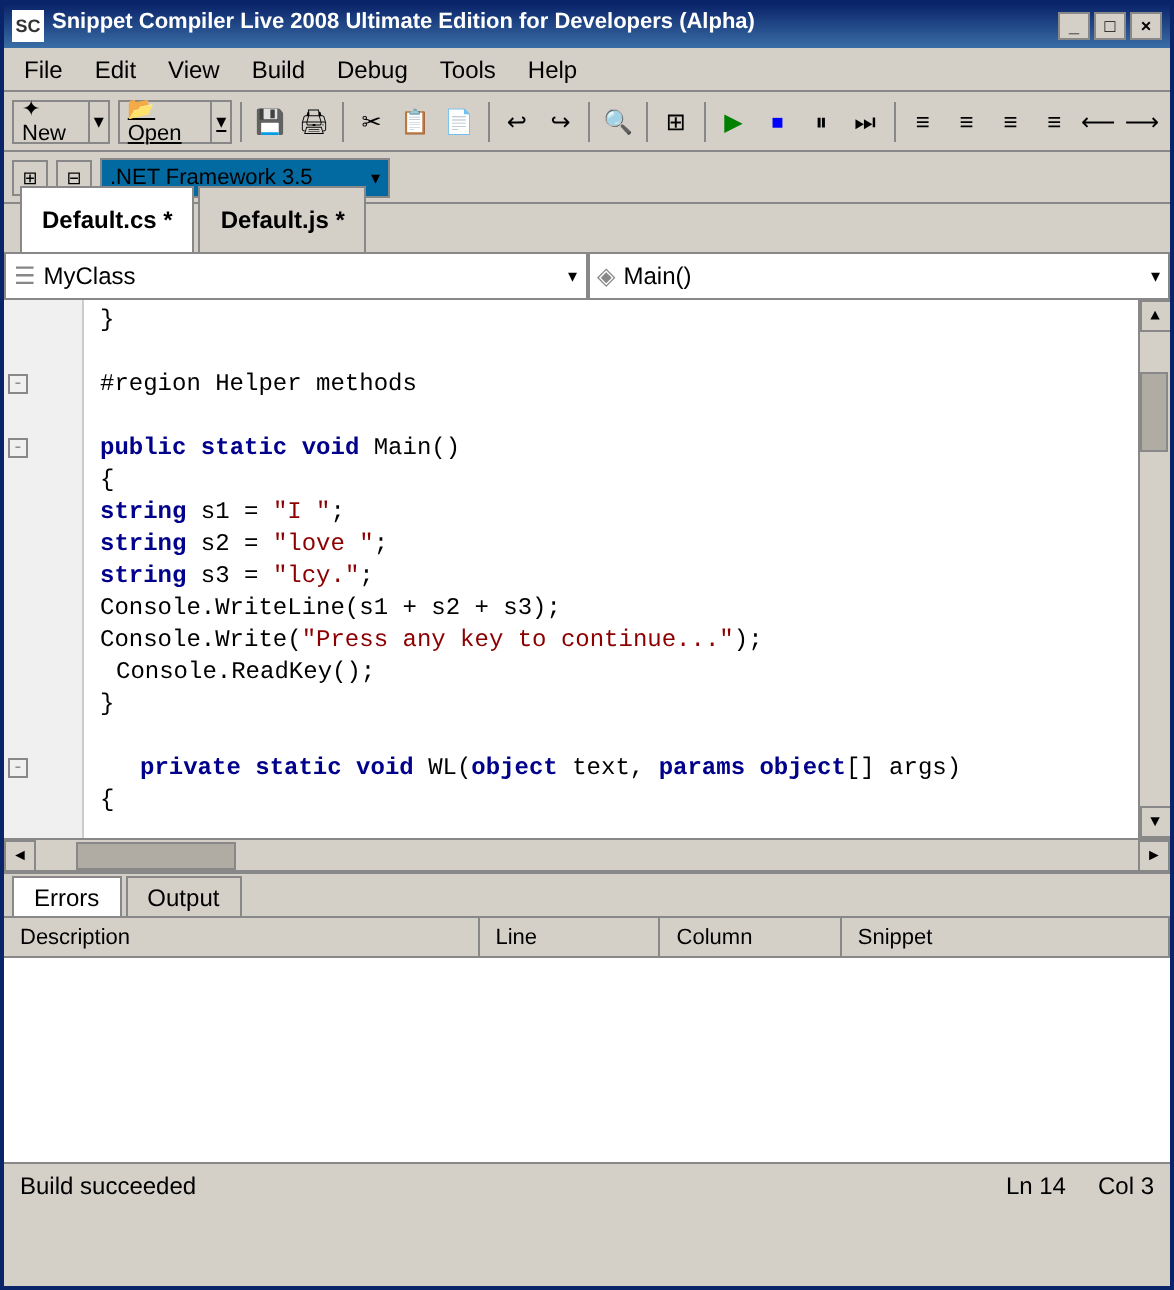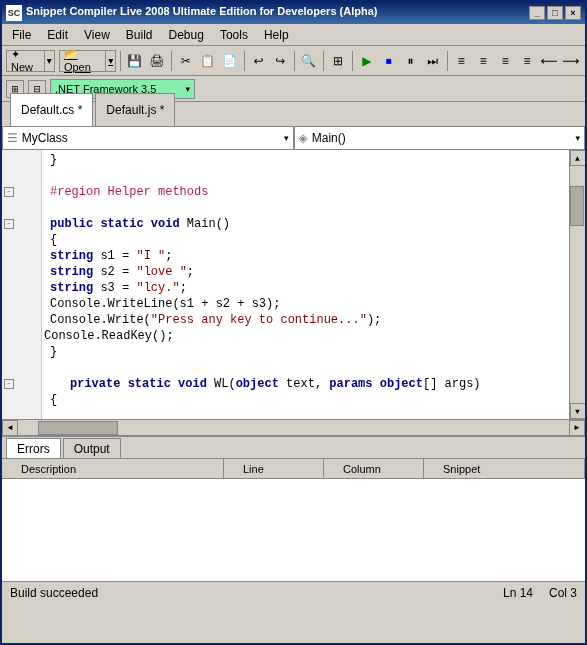--- a/index.html
+++ b/index.html
@@ -75,20 +75,21 @@
     .tab {
       height: 22px;
       padding: 16px 10px;
       border: 1px solid #888;
       border-bottom: none;
       background: #d4d0c8;
       font-size: 12px;
       cursor: pointer;
       display: flex; align-items: center;
       margin-right: 2px;
+      font-weight: bold;
     }
     .tab.active { background: white; }
 
     
     .editor-area {
       display: flex;
       flex-direction: column;
       height: 310px;
       border-bottom: 1px solid #888;
     }
@@ -177,21 +178,21 @@
       background: white;
       overflow: hidden;
     }
     .errors-header {
       display: flex;
       background: #d4d0c8;
       border-bottom: 1px solid #888;
       height: 20px;
     }
     .errors-header-cell {
-      padding: 2px 19px;
+      padding: 2px 8px;
       font-size: 11px;
       border-right: 1px solid #888;
       display: flex; align-items: center;
     }
 
     
     .statusbar {
       height: 22px;
       background: #d4d0c8;
       border-top: 1px solid #888;
@@ -264,21 +265,21 @@
     <div class="toolbar-btn">≡</div>
     <div class="toolbar-btn">≡</div>
     <div class="toolbar-btn">≡</div>
     <div class="toolbar-btn">⟵</div>
     <div class="toolbar-btn">⟶</div>
   </div>
 
   <div class="framework-bar">
     <div class="framework-small-btn">⊞</div>
     <div class="framework-small-btn">⊟</div>
-    <div style="display:flex;align-items:center;background:#86efac;border:1px solid #888;height:20px;padding:0 4px;font-size:11px;width:145px;">
+    <div style="display:flex;align-items:center;background:#0369a1;border:1px solid #888;height:20px;padding:0 4px;font-size:11px;width:145px;">
       <span style="flex:1;overflow:hidden;white-space:nowrap;">.NET Framework 3.5</span>
       <span style="font-size:9px;">▾</span>
     </div>
   </div>
 
   <div class="tabs-bar">
     <div class="tab active">Default.cs *</div>
     <div class="tab">Default.js *</div>
   </div>
 
@@ -323,30 +324,30 @@
 
         <div style="position:relative;width:100%;height:16px;display:flex;align-items:center;justify-content:flex-end;padding-right:4px;font-size:11px;font-family:'Courier New',monospace;color:#888;">
           <span style="position:absolute;left:2px;font-size:9px;color:#888;cursor:pointer;border:1px solid #888;width:10px;height:10px;display:flex;align-items:center;justify-content:center;">-</span>
         </div>
         <div style="position:relative;width:100%;height:16px;"></div>
       </div>
 
       <div style="flex:1;padding:2px 0;overflow:hidden;font-family:'Courier New',monospace;font-size:12px;line-height:16px;background:white;">
         <div style="height:16px;padding:0 8px;">    <span class="id">}</span></div>
         <div style="height:16px;padding:0 8px;"></div>
-        <div style="height:16px;padding:0 8px;">    <span style="color:#be185d;">#region Helper methods</span></div>
+        <div style="height:16px;padding:0 8px;">    <span style="color:#000000;">#region Helper methods</span></div>
         <div style="height:16px;padding:0 8px;"></div>
         <div style="height:16px;padding:0 8px;">    <span class="kw">public</span> <span class="kw">static</span> <span class="kw">void</span> <span class="id">Main()</span></div>
         <div style="height:16px;padding:0 8px;">    <span class="id">{</span></div>
         <div style="height:16px;padding:0 8px;">        <span class="kw">string</span> <span class="id">s1</span> <span class="id">=</span> <span class="str">"I "</span><span class="id">;</span></div>
         <div style="height:16px;padding:0 8px;">        <span class="kw">string</span> <span class="id">s2</span> <span class="id">=</span> <span class="str">"love "</span><span class="id">;</span></div>
         <div style="height:16px;padding:0 8px;">        <span class="kw">string</span> <span class="id">s3</span> <span class="id">=</span> <span class="str">"lcy."</span><span class="id">;</span></div>
         <div style="height:16px;padding:0 8px;">        <span class="id">Console.WriteLine(s1 + s2 + s3);</span></div>
         <div style="height:16px;padding:0 8px;">        <span class="id">Console.Write(</span><span class="str">"Press any key to continue..."</span><span class="id">);</span></div>
-        <div style="height:16px;padding:0 2px;">        <span class="id">Console.ReadKey();</span></div>
+        <div style="height:16px;padding:0 16px;">        <span class="id">Console.ReadKey();</span></div>
         <div style="height:16px;padding:0 8px;">    <span class="id">}</span></div>
         <div style="height:16px;padding:0 8px;"></div>
         <div style="height:16px;padding:0 8px;margin-left:20px;">    <span class="kw">private</span> <span class="kw">static</span> <span class="kw">void</span> <span class="id">WL(</span><span class="kw">object</span> <span class="id">text,</span> <span class="kw">params</span> <span class="kw">object</span><span class="id">[] args)</span></div>
         <div style="height:16px;padding:0 8px;">    <span class="id">{</span></div>
       </div>
 
       <div class="scrollbar-v">
         <div class="scrollbar-arrow">▲</div>
         <div style="flex:1;position:relative;width:100%;">
           <div class="scrollbar-thumb"></div>

